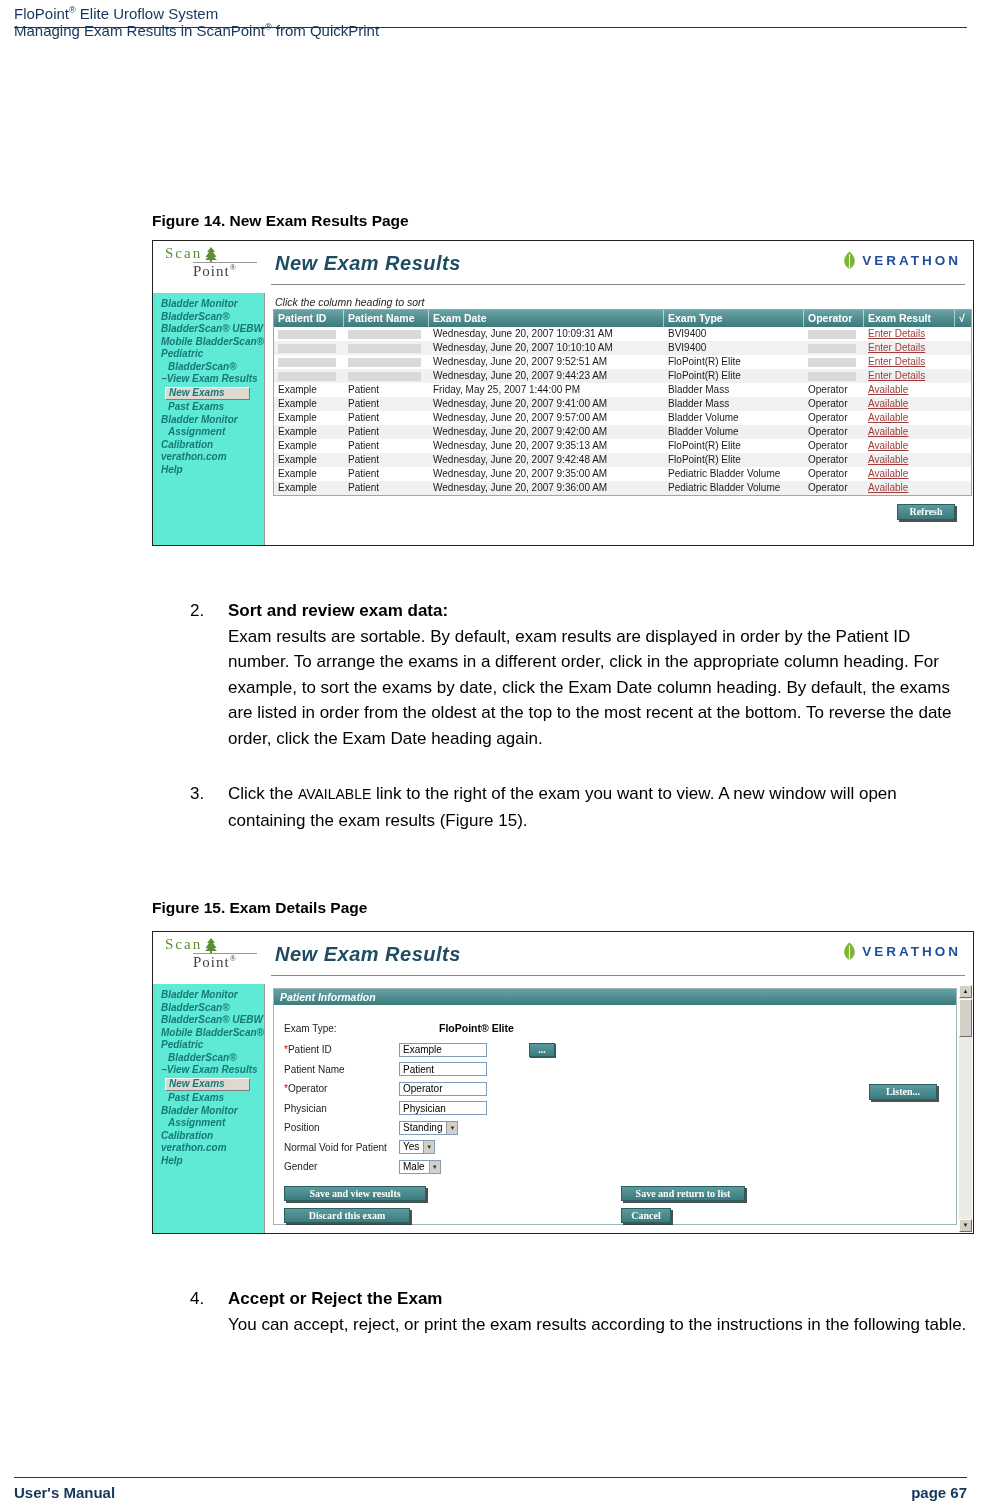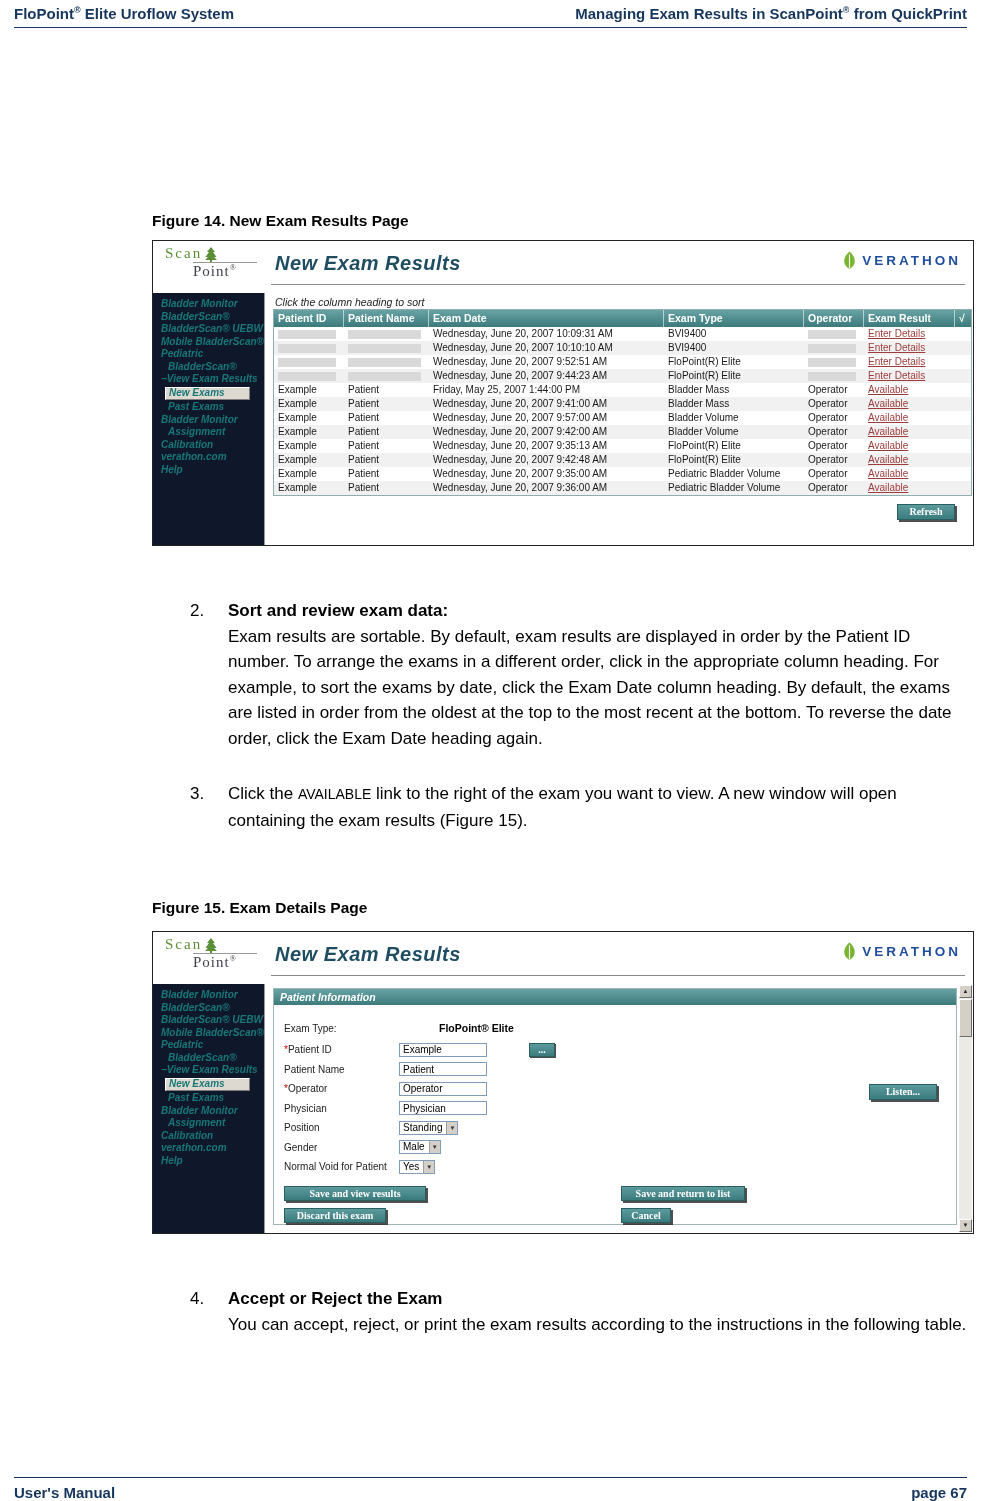--- a/index.html
+++ b/index.html
@@ -3,21 +3,21 @@
 <meta charset="utf-8">
 <style>
   * { margin:0; padding:0; box-sizing:border-box; }
   html,body { background:#fff; }
   body { font-family:"Liberation Sans", sans-serif; color:#000; }
   .page { position:relative; width:981px; height:1501px; background:#fff; overflow:hidden; }
 
   
   .doc-header { position:absolute; top:5px; left:14px; right:14px; height:23px;
     border-bottom:1px solid #17365D; display:flex; justify-content:space-between;
-    font-size:15px; font-weight:bold; color:#17365D; }
+    font-size:15px; font-weight:normal; color:#17365D;flex-direction:column; }
   .doc-footer { position:absolute; top:1477px; left:14px; right:14px;
     border-top:1px solid #17365D; padding-top:6px; display:flex; justify-content:space-between;
     font-size:15px; font-weight:bold; color:#17365D; }
   sup.reg { font-size:9px; vertical-align:super; }
 
   
   .intro { position:absolute; top:112px; left:228px; width:742px; font-size:17px; line-height:25.5px; }
   .fig-cap { position:absolute; left:152px; font-size:15.5px; font-weight:bold; }
   #cap14 { top:212px; } #cap15 { top:899px; }
   .step { position:absolute; left:190px; width:782px; font-size:17px; line-height:25.5px; }
@@ -39,21 +39,21 @@
   .verathon { position:absolute; right:12px; top:9px; display:flex; align-items:center; gap:5px; }
   .verathon .vtext { font-size:13.5px; font-weight:bold; color:#1F4E9C; letter-spacing:3px; }
 
   .sp-logo { position:absolute; left:12px; top:4px; font-family:"Liberation Serif", serif; }
   .sp-row1 { display:flex; align-items:flex-end; gap:3px; }
   .sp-scan { color:#5C8F35; font-size:15px; letter-spacing:2px; }
   .sp-row2 { margin-left:28px; width:64px; border-top:1px solid #999; color:#3F3F4A; font-size:15px; letter-spacing:1px; }
   .sp-reg { font-size:8px; vertical-align:super; color:#3F3F4A; }
 
   .app-body { position:absolute; top:52px; left:0; right:0; bottom:0; }
-  .app-sidebar { position:absolute; left:0; top:0; bottom:0; width:112px; background:#0f172a;
+  .app-sidebar { position:absolute; left:0; top:0; bottom:0; width:112px; background:#5eead4;
     border-right:1px solid #9a9a94; padding-top:5px; }
   .sb-item { font-size:10px; font-weight:bold; font-style:italic; color:#187878;
     padding:1px 2px 1px 8px; line-height:10.5px; cursor:pointer; white-space:nowrap; overflow:hidden; }
   .sb-item.ind { padding-left:15px; }
   .sb-item.active { background:#DDD9D0; border:1px solid; border-color:#fff #7d7d7d #7d7d7d #fff;
     margin:1px 14px 1px 12px; padding:0 2px 1px 3px; }
 
   .teal-btn { background:linear-gradient(180deg,#5C9B9D,#3A7B7D); color:#fff; font-weight:bold;
     font-size:10px; font-family:Liberation Serif, serif; border:1px solid #2A5F60;
     box-shadow:2px 2px 0 rgba(35,35,35,.8); cursor:pointer; line-height:1; }
@@ -91,21 +91,21 @@
   .browse { margin-left:42px; width:26px; height:14px; box-shadow:1px 1px 0 rgba(35,35,35,.8); }
   .fselect { display:inline-flex; align-items:stretch; border:1px solid #7F9DB9; height:14px;
     background:#fff; cursor:pointer; }
   .fselect .val { padding:0 4px 0 3px; line-height:12px; font-size:10px; }
   .sel-btn { width:11px; background:#D4D0C8; border-left:1px solid #A0A0A0; font-size:6px;
     line-height:12px; text-align:center; color:#333; }
   .listen { position:absolute; left:595px; top:95px; width:68px; height:16px; }
   .action-btn { position:absolute; height:15px; }
   .btn-save-view { left:10px; top:197px; width:142px; }
   .btn-save-return { left:347px; top:197px; width:124px; }
-  .btn-discard { left:10px; top:219px; width:102px; }
+  .btn-discard { left:10px; top:219px; width:126px; }
   .btn-cancel { left:347px; top:219px; width:50px; }
 
   .scrollbar { position:absolute; right:1px; top:1px; bottom:1px; width:13px; background:#ECEAE4; }
   .sb-arrow { position:absolute; left:0; width:13px; height:13px; background:#D4D0C8;
     border:1px solid; border-color:#fff #6d6d6d #6d6d6d #fff; font-size:6px; text-align:center;
     line-height:11px; color:#222; cursor:pointer; }
   .sb-up { top:0; } .sb-down { bottom:0; }
   .sb-thumb { position:absolute; left:0; top:14px; width:13px; height:38px; background:#D4D0C8;
     border:1px solid; border-color:#fff #6d6d6d #6d6d6d #fff; cursor:grab; }
 </style>
@@ -395,30 +395,30 @@
                 <input class="finput" value="Physician" style="">
               </div>
               <div class="frow">
                 <span class="flabel">Position</span>
                 <span class="fselect">
                   <span class="val">Standing</span>
                   <span class="sel-btn">▼</span>
                 </span>
               </div>
               <div class="frow">
+                <span class="flabel">Normal Void for Patient</span>
+                <span class="fselect">
+                  <span class="val">Yes</span>
+                  <span class="sel-btn">▼</span>
+                </span>
+              </div>
+              <div class="frow">
                 <span class="flabel">Gender</span>
                 <span class="fselect">
                   <span class="val">Male</span>
-                  <span class="sel-btn">▼</span>
-                </span>
-              </div>
-              <div class="frow">
-                <span class="flabel">Normal Void for Patient</span>
-                <span class="fselect">
-                  <span class="val">Yes</span>
                   <span class="sel-btn">▼</span>
                 </span>
               </div>
             </div>
           <button class="teal-btn listen">Listen...</button>
           <button class="teal-btn action-btn btn-save-view">Save and view results</button>
           <button class="teal-btn action-btn btn-save-return">Save and return to list</button>
           <button class="teal-btn action-btn btn-discard">Discard this exam</button>
           <button class="teal-btn action-btn btn-cancel">Cancel</button>
         </div>

